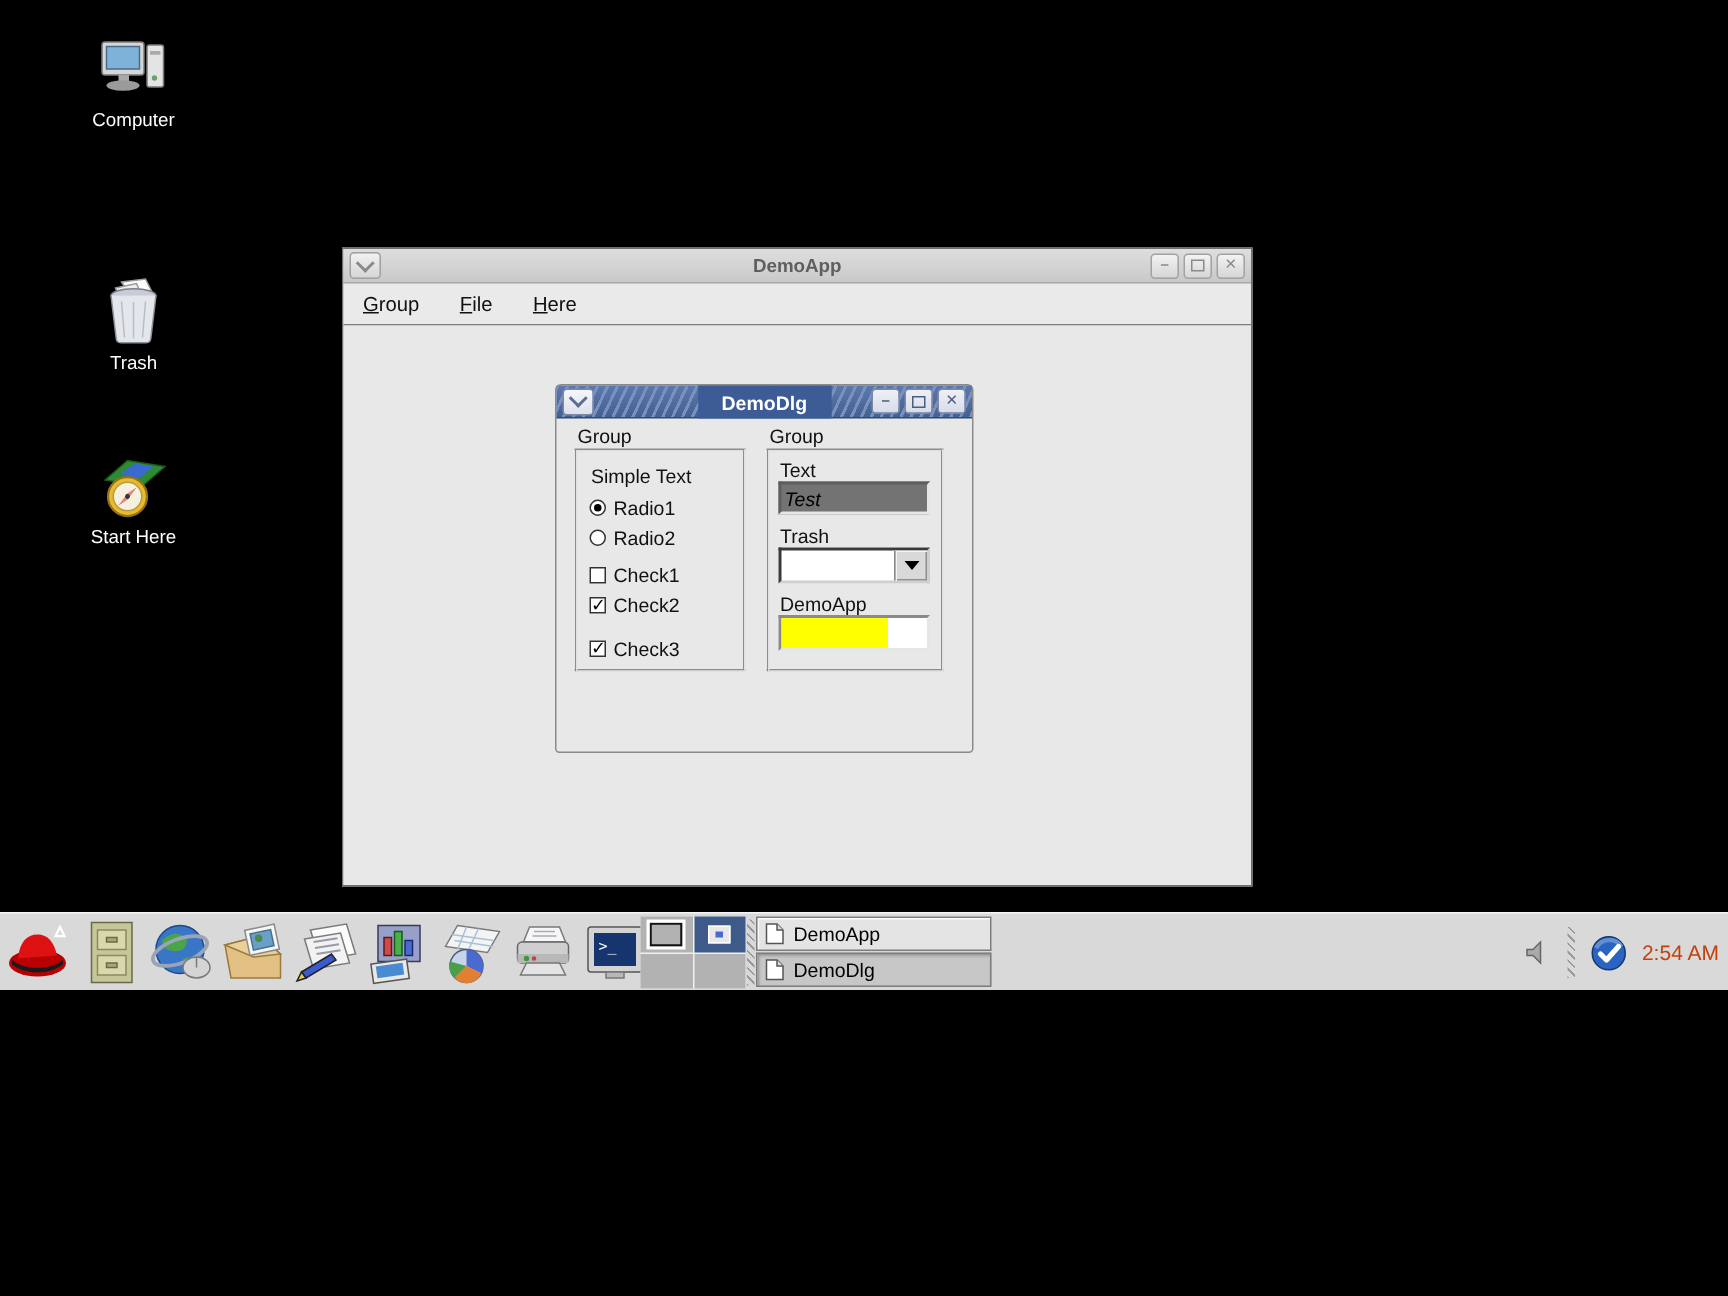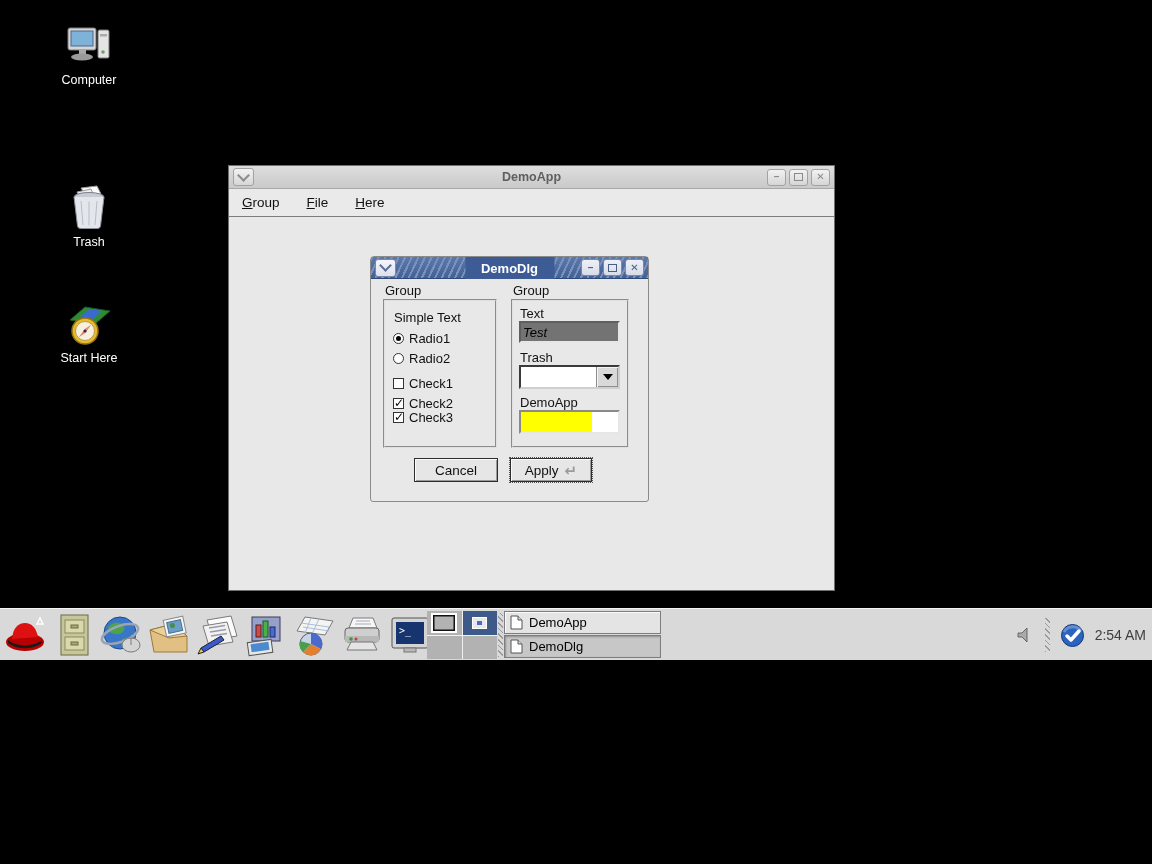--- a/index.html
+++ b/index.html
@@ -87,21 +87,21 @@
   .pager-mini i{display:block;width:5px;height:4px;background:#4a6ad0;}
   .hatch{background:repeating-linear-gradient(45deg,#9a9a9a 0 1px,rgba(0,0,0,0) 1px 4px);}
   .tl-handle{position:absolute;left:498px;top:4px;width:5px;height:44px;}
   .tasklist{position:absolute;left:504px;top:2px;width:157px;}
   .task-item{height:23px;margin-bottom:1px;box-sizing:border-box;border:1px solid #7d7d7d;background:#e4e4e4;
              box-shadow:inset 1px 1px 0 #fafafa;display:flex;align-items:center;gap:6px;padding:0 5px;font-size:13px;color:#000;}
   .task-item.active{background:#c7c7c7;box-shadow:inset 1px 1px 2px #8f8f8f;}
   .doc-icon{flex:0 0 auto;display:block;}
   .tray{position:absolute;right:6px;top:0;height:52px;display:flex;align-items:center;gap:10px;}
   .tray-sep{width:5px;height:34px;}
-  .clock{font-size:14px;color:#404040;white-space:nowrap;}
+  .clock{font-size:14px;color:#c2410c;white-space:nowrap;}
 </style>
 </head>
 <body>
 
 <div class="stage">
 
   <div class="desk-icon" style="top:24px">
     <svg width="46" height="46" viewBox="0 0 46 46">
       <rect x="2" y="4" width="28" height="22" rx="2" fill="#d6d6d6" stroke="#7a7a7a"></rect>
       <rect x="5" y="7" width="22" height="15" fill="#7fb2d8" stroke="#4a6a8a"></rect>
@@ -192,21 +192,21 @@
           <span>Radio2</span>
         </div>
         <div class="ctl-row" style="top:75px">
           <span class="check"></span>
           <span>Check1</span>
         </div>
         <div class="ctl-row" style="top:95px">
           <span class="check checked"></span>
           <span>Check2</span>
         </div>
-        <div class="ctl-row" style="top:109px">
+        <div class="ctl-row" style="top:124px">
           <span class="check checked"></span>
           <span>Check3</span>
         </div>
       </div>
 
       <div class="groupbox gb-right">
         <span class="field-label" style="top:5px">Text</span>
         <input class="text-field" style="top: 20px;" value="Test">
         <span class="field-label" style="top:49px">Trash</span>
         <div class="combo" style="top:64px">
@@ -214,29 +214,20 @@
           <div class="combo-btn">
               <span class="arrow-down"></span>
             </div>
         </div>
         <span class="field-label" style="top:94px">DemoApp</span>
         <div class="progress-trough" style="top:109px">
           <div class="progress-fill" style="width: 73%;"></div>
         </div>
       </div>
 
-      <div class="dlg-buttons">
-        <div class="btn btn-cancel">
-          <span>Cancel</span>
-        </div>
-        <div class="btn btn-apply">
-          <span>Apply</span>
-          <span class="ret-glyph">↵</span>
-        </div>
-      </div>
 
     </div>
   </div>
 
   <div class="taskbar">
 
     <div class="launchers">
       <div class="launcher">
         <svg width="44" height="42" viewBox="0 0 44 42">
           <polygon points="36,4 39,10 33,10" fill="none" stroke="#fff" stroke-width="1.5"></polygon>

